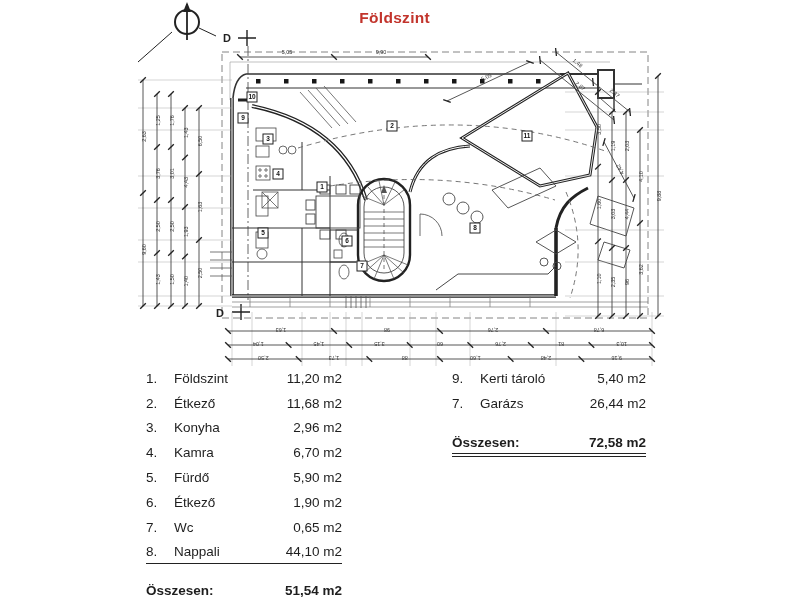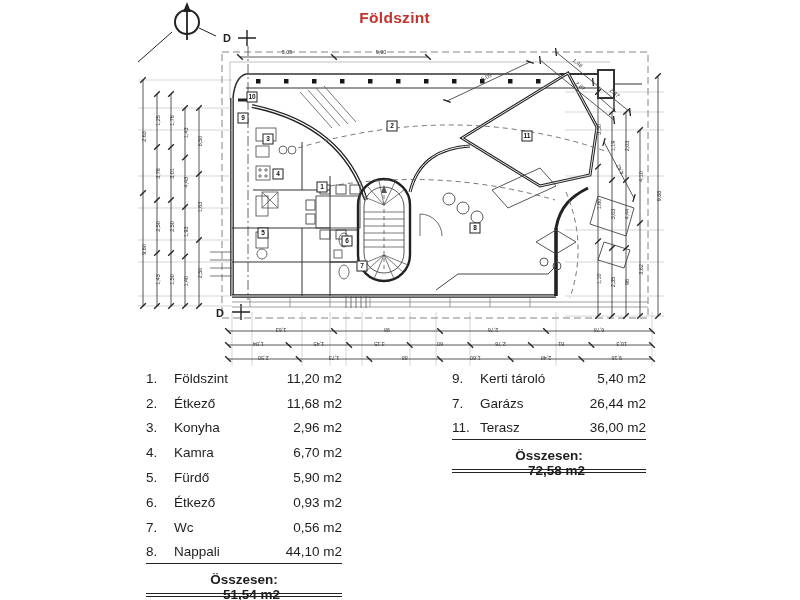--- a/index.html
+++ b/index.html
@@ -11,21 +11,21 @@
     position:absolute;left:280px;top:9px;width:150px;text-align:right;
     font-size:15.5px;font-weight:bold;letter-spacing:.3px;
   }
   #plan-svg{position:absolute;left:0;top:0;}
   .legend{position:absolute;font-size:13.5px;}
   .lrow{display:flex;align-items:center;height:24.8px;}
   .lrow .num{width:28px;}
   .lrow .name{flex:1;}
   .lrow .val{text-align:right;min-width:72px;white-space:nowrap;}
   .lrow.u{border-bottom:1.6px solid #222;height:23.2px;}
-  .lrow.total{font-weight:bold;border-bottom:4px double #222;height:21px;margin-top:8px;flex-direction:column;}
+  .lrow.total{font-weight:bold;border-bottom:4px double #222;height:21px;margin-top:16px;}
 </style>
 </head>
 <body>
 
 <div class="page-title" style="color: rgb(194, 52, 44);">Földszint</div>
 
 <svg id="plan-svg" width="800" height="372" viewBox="0 0 800 372">
 
   <g stroke="#666" stroke-width="0.8" fill="none" stroke-dasharray="7 4">
     <path d="M222,52 H648 V318 H222 Z"></path>
@@ -428,26 +428,26 @@
       <span class="val">6,70 m2</span>
     </div>
     <div class="lrow">
       <span class="num">5.</span>
       <span class="name">Fürdő</span>
       <span class="val">5,90 m2</span>
     </div>
     <div class="lrow">
       <span class="num">6.</span>
       <span class="name">Étkező</span>
-      <span class="val">0,93 m2</span>
+      <span class="val">1,90 m2</span>
     </div>
     <div class="lrow">
       <span class="num">7.</span>
       <span class="name">Wc</span>
-      <span class="val">0,56 m2</span>
+      <span class="val">0,65 m2</span>
     </div>
     <div class="lrow u">
       <span class="num">8.</span>
       <span class="name">Nappali</span>
       <span class="val">44,10 m2</span>
     </div>
     <div class="lrow total">
       <span class="name">Összesen:</span>
       <span class="val">51,54 m2</span>
     </div>
@@ -456,22 +456,17 @@
     <div class="lrow">
       <span class="num">9.</span>
       <span class="name">Kerti tároló</span>
       <span class="val">5,40 m2</span>
     </div>
     <div class="lrow">
       <span class="num">7.</span>
       <span class="name">Garázs</span>
       <span class="val">26,44 m2</span>
     </div>
-    <div class="lrow u">
-      <span class="num">11.</span>
-      <span class="name">Terasz</span>
-      <span class="val">36,00 m2</span>
-    </div>
     <div class="lrow total">
       <span class="name">Összesen:</span>
       <span class="val">72,58 m2</span>
     </div>
   </div>
 
 </body></html>

